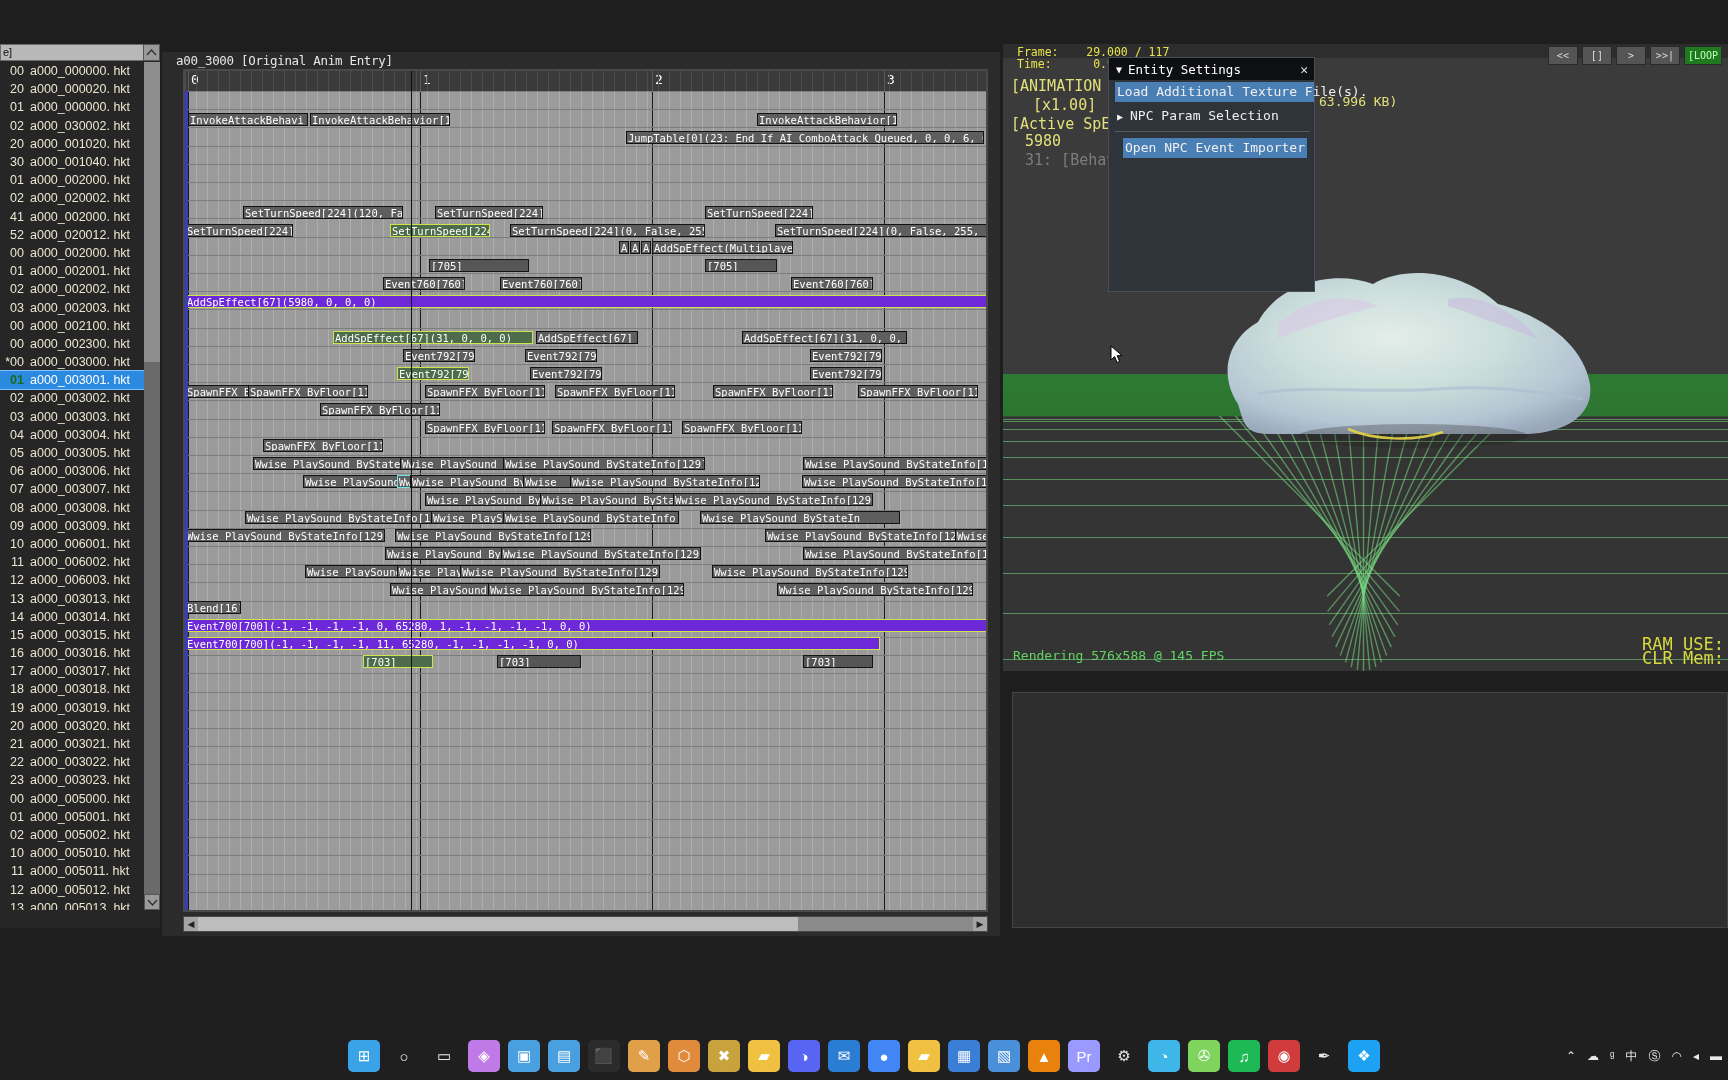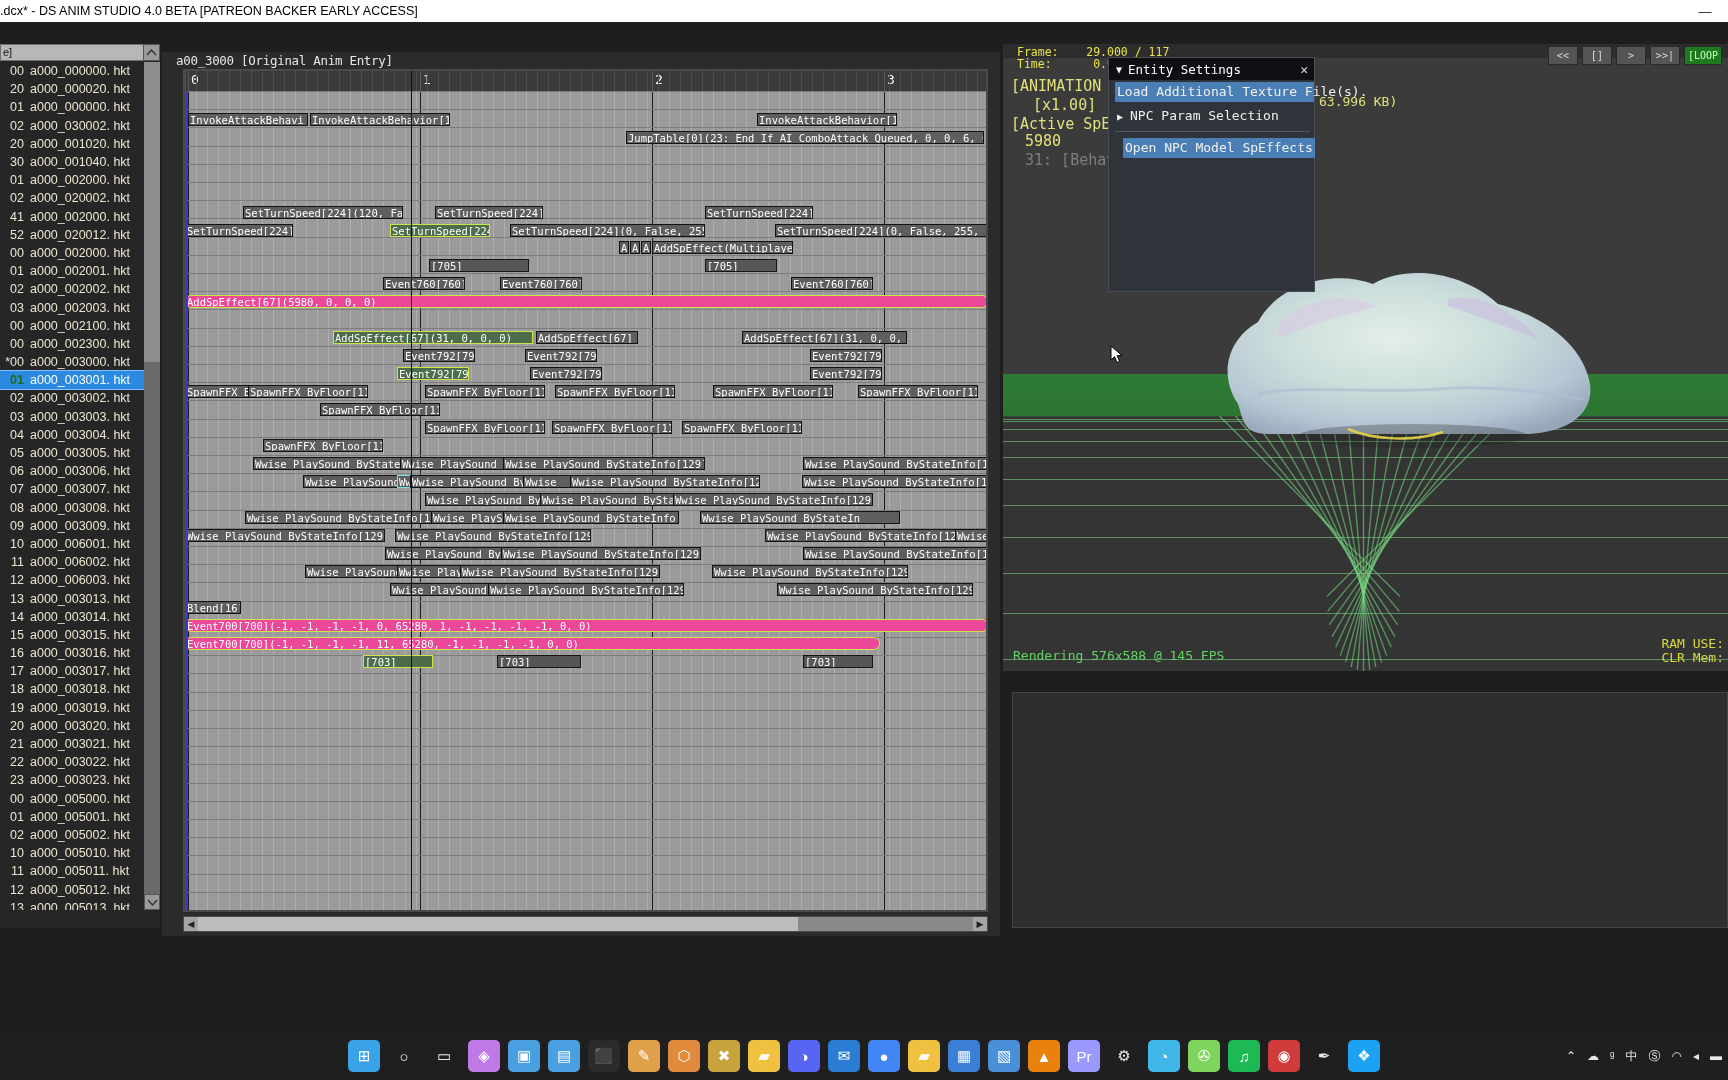--- a/index.html
+++ b/index.html
@@ -50,21 +50,21 @@
   .tl-grid{position:absolute;left:0;top:20px;right:0;bottom:0;background:#9b9b9b;overflow:hidden;}
   .tl-grid .vmin{position:absolute;top:0;bottom:0;width:1px;background:#aeaeae;}
   .tl-grid .hline{position:absolute;left:0;right:0;height:1px;background:#7d7d7d;}
   .tl-grid .vsec{position:absolute;top:0;bottom:0;width:1px;background:#1b1b1b;}
   .playhead{position:absolute;top:0;bottom:0;width:1px;background:#111;z-index:40;}
   .tl-leftedge{position:absolute;left:0;top:20px;bottom:0;width:3px;background:#3b3bbf;z-index:35;}
 
   .ev{position:absolute;height:13px;line-height:12px;background:#5e5e5e;border:1px solid #121212;
     box-sizing:border-box;font-family:"DejaVu Sans Mono",monospace;font-size:10.5px;color:#fff;
     padding:0 1px;white-space:nowrap;overflow:hidden;z-index:10;}
-  .ev.blue{background:#ec4899;border-color:#cfe34a;color:#fff;border-radius:6px;}
+  .ev.blue{background:#6d28d9;border-color:#cfe34a;color:#fff;}
   .ev.sel{border:1px solid #cfe34a;background:#4c6c4c;}
   .ev.selcy{border:1px solid #6be4e4;background:#5e5e5e;}
   .ev.greybar{background:#565656;border:1px solid #151515;}
 
   .tl-hscroll{position:absolute;left:21px;bottom:4px;width:805px;height:16px;background:#8a8a8a;border:1px solid #4a4a4a;box-sizing:border-box;}
   .tl-hscroll .lb,.tl-hscroll .rb{position:absolute;top:0;width:14px;height:14px;background:#a5a5a5;display:flex;align-items:center;justify-content:center;font-size:9px;color:#222;}
   .tl-hscroll .lb{left:0;}.tl-hscroll .rb{right:0;}
   .tl-hscroll .th{position:absolute;left:14px;top:0;width:600px;height:14px;background:#bdbdbd;}
 
   
@@ -75,21 +75,21 @@
   .gridline{position:absolute;background:rgba(120,220,130,.55);}
   .vp-topbar{position:absolute;left:0;top:0;width:100%;height:14px;background:#2d2d2d;}
   .vp-info{position:absolute;left:14px;top:2px;font-family:"DejaVu Sans Mono",monospace;font-size:11.5px;color:#e8e34a;white-space:pre;line-height:12px;}
   .vp-ann{position:absolute;left:8px;font-family:"DejaVu Sans Mono",monospace;font-size:15px;color:#e2e07a;white-space:pre;}
   .vp-ann.dim{color:#7d7d7d;}
   .vp-btns{position:absolute;right:6px;top:2px;display:flex;gap:4px;align-items:center;}
   .vpbtn{min-width:22px;height:17px;background:#555;border:1px solid #2a2a2a;color:#ddd;font-size:10px;
     font-family:"DejaVu Sans Mono",monospace;display:flex;align-items:center;justify-content:center;padding:0 3px;}
   .vpbtn.green{background:#1f7a1f;color:#bfffbf;}
   .vp-status{position:absolute;left:10px;bottom:8px;font-family:"DejaVu Sans Mono",monospace;font-size:13px;color:#63d463;}
-  .vp-ram{position:absolute;right:4px;bottom:6px;text-align:right;font-family:"DejaVu Sans Mono",monospace;font-size:13px;color:#d9d93f;line-height:14px;}
+  .vp-ram{position:absolute;right:4px;bottom:6px;text-align:right;font-family:"DejaVu Sans Mono",monospace;font-size:17px;color:#d9d93f;line-height:14px;}
 
   
   .dlg{position:absolute;left:1108px;top:57px;width:207px;height:235px;background:#2f333a;border:1px solid #4a4f57;box-sizing:border-box;z-index:60;}
   .dlg-hd{position:absolute;left:0;top:0;width:100%;height:22px;background:#0d0f12;color:#fff;
     font-size:12.5px;font-family:"DejaVu Sans Mono",monospace;display:flex;align-items:center;}
   .dlg-hd .tri{margin:0 6px 0 7px;font-size:10px;}
   .dlg-hd .x{margin-left:auto;margin-right:6px;font-size:13px;color:#ddd;}
   .dlg-item{position:absolute;left:8px;height:20px;line-height:20px;font-family:"DejaVu Sans Mono",monospace;
     font-size:13px;color:#f0f0f0;white-space:nowrap;}
   .dlg-item.hl{background:#4a7fb5;padding:0 2px;}
@@ -106,26 +106,20 @@
   .taskbar{position:absolute;left:0;bottom:0;width:1728px;height:48px;background:#1f1f1f;display:flex;align-items:center;}
   .tb-center{position:absolute;left:50%;transform:translateX(-50%);display:flex;align-items:center;gap:8px;}
   .tbi{width:32px;height:32px;border-radius:5px;display:flex;align-items:center;justify-content:center;font-size:15px;color:#fff;}
   .tb-right{position:absolute;right:6px;display:flex;align-items:center;gap:11px;color:#e8e8e8;font-size:12px;}
 </style>
 </head>
 <body>
 
 <div class="app">
 
-  <div class="titlebar">
-    <span class="ttl">.dcx* - DS ANIM STUDIO 4.0 BETA [PATREON BACKER EARLY ACCESS]</span>
-    <div class="winbtns">
-      <div class="winbtn">—</div>
-    </div>
-  </div>
 
 
   <div class="leftpanel">
     <div class="lp-head">e]</div>
     <div class="lp-upbtn">
       <svg width="11" height="7" viewBox="0 0 11 7">
           <path d="M1 6 L5.5 1 L10 6" stroke="#333" stroke-width="1.4" fill="none"></path>
         </svg>
     </div>
     <div class="lp-list" id="lp-list">
@@ -713,21 +707,21 @@
       <span class="x">✕</span>
     </div>
     <div class="dlg-item hl" style="top:24px;left:6px;width:195px;">
       <span>Load Additional Texture File(s).</span>
     </div>
     <div class="dlg-item" style="top:48px;">
       <span class="dlg-arrow">▶</span><span>NPC Param Selection</span>
     </div>
     <div class="dlg-sep" style="top:73px;"></div>
     <div class="dlg-item hl" style="top:80px;left:14px;">
-      <span>Open NPC Model SpEffects</span>
+      <span>Open NPC Event Importer</span>
     </div>
   </div>
 
   <div class="botpanel"></div>
 
   <svg class="cursor" width="14" height="20" viewBox="0 0 14 20">
     <path d="M1 1 L1 15 L4.6 11.6 L7 17.5 L9.6 16.4 L7.2 10.7 L12 10.6 Z" fill="#fff" stroke="#000" stroke-width="1"></path>
   </svg>
 
   <div class="taskbar">

